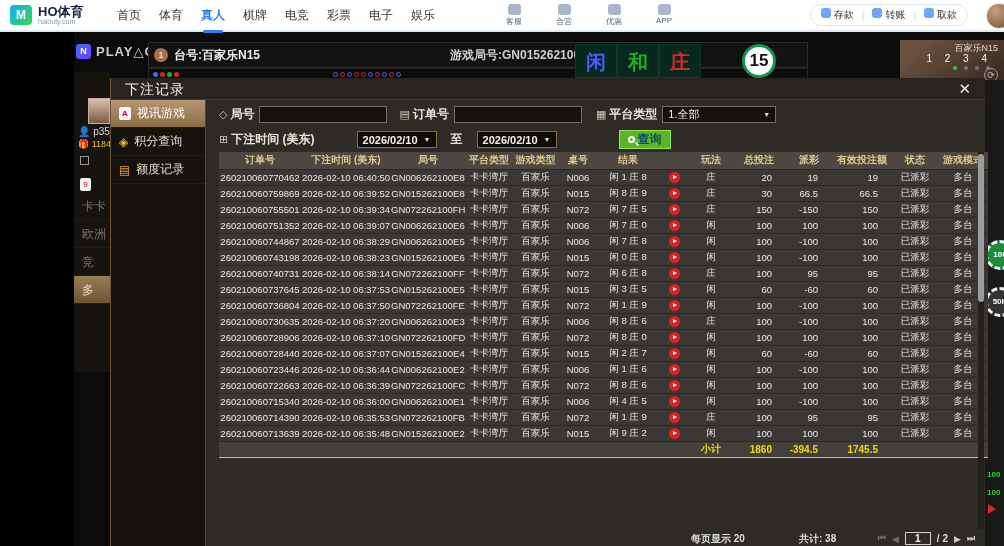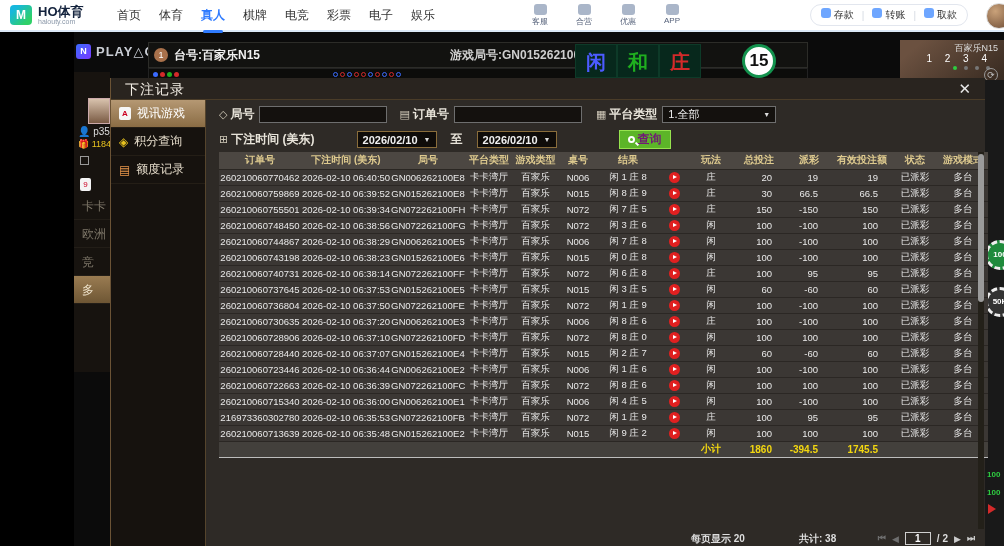--- a/index.html
+++ b/index.html
@@ -13,21 +13,21 @@
   .logo-mark { width:22px; height:20px; border-radius:4px;
                background:linear-gradient(135deg,#17b7dd 20%,#2fd068 80%);
                color:#fff; font-weight:bold; font-size:12px; text-align:center; line-height:20px; }
   .logo-txt b { display:block; font-size:13px; color:#14233d; line-height:12px; }
   .logo-txt i { display:block; font-style:normal; font-size:7px; color:#8b98a9; }
   .nav-items { display:flex; gap:18px; margin-left:12px; }
   .nav-item { font-size:12px; color:#333; cursor:pointer; position:relative; padding:4px 0; }
   .nav-item.active { color:#2f7bff; font-weight:bold; }
   .nav-item.active::after { content:""; position:absolute; left:2px; right:2px; bottom:-5px;
                             height:3px; border-radius:2px; background:#2f7bff; }
-  .nav-actions { display:flex; gap:14px; margin-left:90px; }
+  .nav-actions { display:flex; gap:20px; margin-left:64px; }
   .nav-action { display:flex; flex-direction:column; align-items:center; width:30px; cursor:pointer; }
   .nav-action .ic { width:13px; height:11px; border-radius:3px; background:#aab6c9; margin-bottom:1px; }
   .nav-action span { font-size:8px; color:#55617a; }
   .wallet { display:flex; align-items:center; margin-left:auto; margin-right:36px;
             border:1px solid #e2e6ee; border-radius:14px; height:22px; padding:0 10px; gap:8px; }
   .wallet .w-item { display:flex; align-items:flex-start; gap:3px; font-size:10px; color:#333; cursor:pointer; }
   .wallet .w-ic { width:10px; height:10px; border-radius:3px; background:#4a90ff; opacity:.8; }
   .wallet .sep { color:#d5dae2; font-size:10px; }
   .avatar-top { position:absolute; right:-8px; top:3px; width:26px; height:26px; border-radius:50%;
                 background:radial-gradient(circle at 35% 30%,#caa27a,#6b4a33); border:1px solid #ddd; }
@@ -120,21 +120,21 @@
              color:#eee; font-size:11px; padding:0 4px; }
   .f-select { background:#14110e; border:1px solid #6e6e6e; height:17px; width:114px; margin-left:5px;
               color:#eee; font-size:11px; display:flex; align-items:center; justify-content:space-between;
               padding:0 5px; cursor:pointer; }
   .f-date { background:#0f0c09; border:1px solid #8a6d3b; height:17px; width:80px;
             color:#f0f0f0; font-size:11px; font-weight:bold; display:flex; align-items:center;
             justify-content:space-between; padding:0 5px; cursor:pointer; }
   .caret { font-size:7px; color:#ddd; }
   .to-label { margin:0 14px; font-weight:bold; }
   .search-btn { margin-left:62px; height:19px; background:#5cb528; border:1px solid #96e34e;
-                color:#701a75; font-size:12px; font-weight:bold; display:flex; align-items:center;
+                color:#0c4a6e; font-size:12px; font-weight:bold; display:flex; align-items:center;
                 padding:0 8px; gap:3px; cursor:pointer; }
   .mag { width:7px; height:7px; border:2px solid #fff; border-radius:50%; position:relative; }
   .mag::after { content:""; position:absolute; left:5px; top:5px; width:4px; height:2px; background:#fff;
                 transform:rotate(45deg); }
 
   .table-wrap { position:absolute; left:13px; top:52px; width:760px; }
   table.bets { width:759px; border-collapse:collapse; table-layout:fixed; }
   table.bets th { background:#4c4742; color:#ddc98e; font-size:10px; font-weight:bold;
                   height:17px; border-bottom:1px solid #2a2622; overflow:hidden; white-space:nowrap; }
   table.bets td { background:#3b3734; color:#e9e9e9; font-size:9.5px; height:16px;
@@ -430,31 +430,31 @@
                 <td>闲 7 庄 5</td>
                 <td><span class="playbtn"></span></td>
                 <td>庄</td>
                 <td class="rnum">150</td>
                 <td class="rnum neg">-150</td>
                 <td class="rnum">150</td>
                 <td class="status">已派彩</td>
                 <td>多台</td>
               </tr>
               <tr>
-                <td>260210060748450</td>
-                <td>2026-02-10 06:38:56</td>
-                <td>GN072262100FG</td>
-                <td>卡卡湾厅</td>
-                <td>百家乐</td>
-                <td>N072</td>
-                <td>闲 3 庄 6</td>
-                <td><span class="playbtn"></span></td>
-                <td>闲</td>
-                <td class="rnum">100</td>
-                <td class="rnum neg">-100</td>
+                <td>260210060751352</td>
+                <td>2026-02-10 06:39:07</td>
+                <td>GN006262100E6</td>
+                <td>卡卡湾厅</td>
+                <td>百家乐</td>
+                <td>N006</td>
+                <td>闲 7 庄 0</td>
+                <td><span class="playbtn"></span></td>
+                <td>闲</td>
+                <td class="rnum">100</td>
+                <td class="rnum pos">100</td>
                 <td class="rnum">100</td>
                 <td class="status">已派彩</td>
                 <td>多台</td>
               </tr>
               <tr>
                 <td>260210060744867</td>
                 <td>2026-02-10 06:38:29</td>
                 <td>GN006262100E5</td>
                 <td>卡卡湾厅</td>
                 <td>百家乐</td>
@@ -622,21 +622,21 @@
                 <td>闲 4 庄 5</td>
                 <td><span class="playbtn"></span></td>
                 <td>闲</td>
                 <td class="rnum">100</td>
                 <td class="rnum neg">-100</td>
                 <td class="rnum">100</td>
                 <td class="status">已派彩</td>
                 <td>多台</td>
               </tr>
               <tr>
-                <td>216973360302780</td>
+                <td>260210060714390</td>
                 <td>2026-02-10 06:35:53</td>
                 <td>GN072262100FB</td>
                 <td>卡卡湾厅</td>
                 <td>百家乐</td>
                 <td>N072</td>
                 <td>闲 1 庄 9</td>
                 <td><span class="playbtn"></span></td>
                 <td>庄</td>
                 <td class="rnum">100</td>
                 <td class="rnum pos">95</td>

